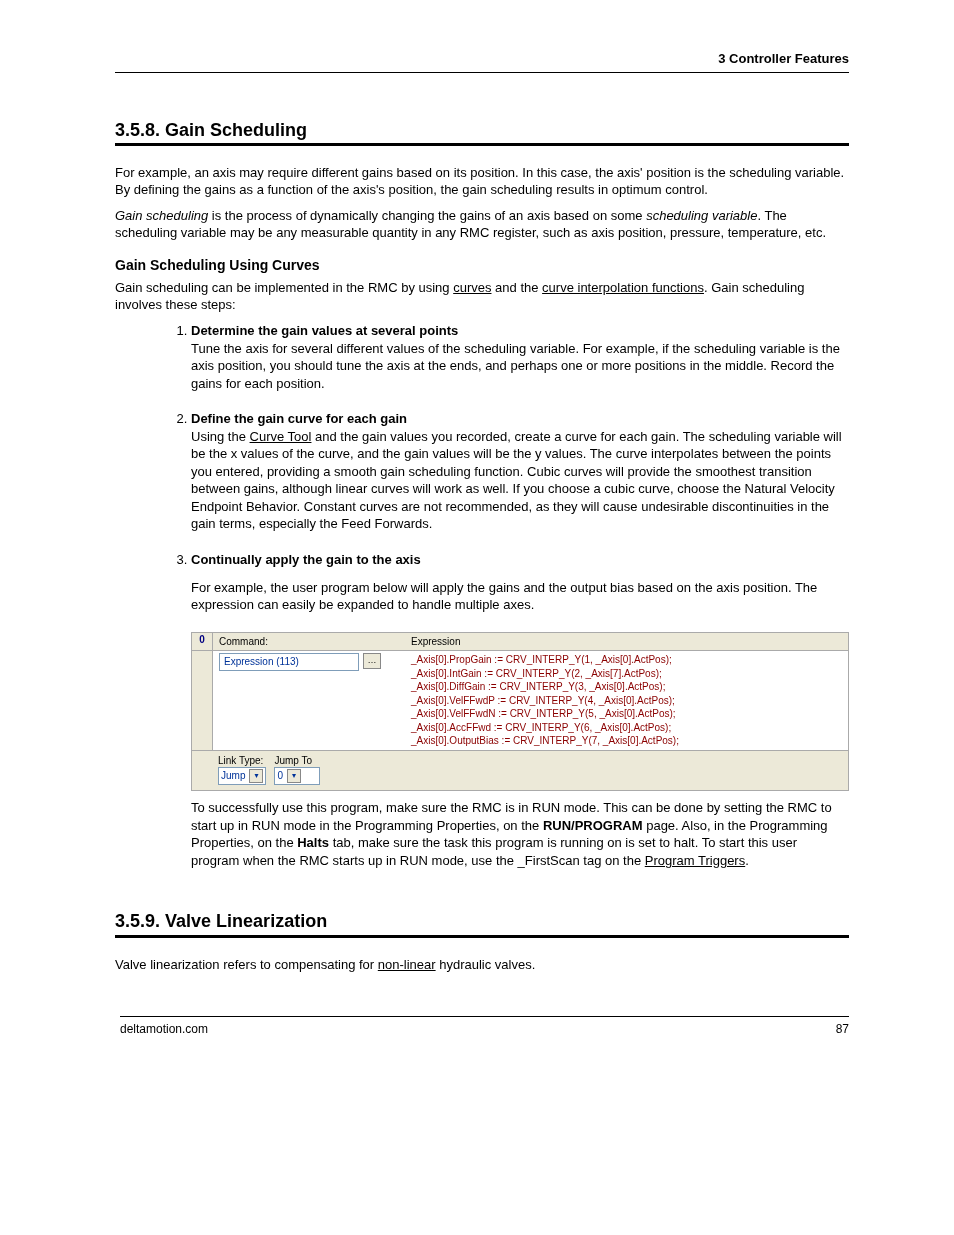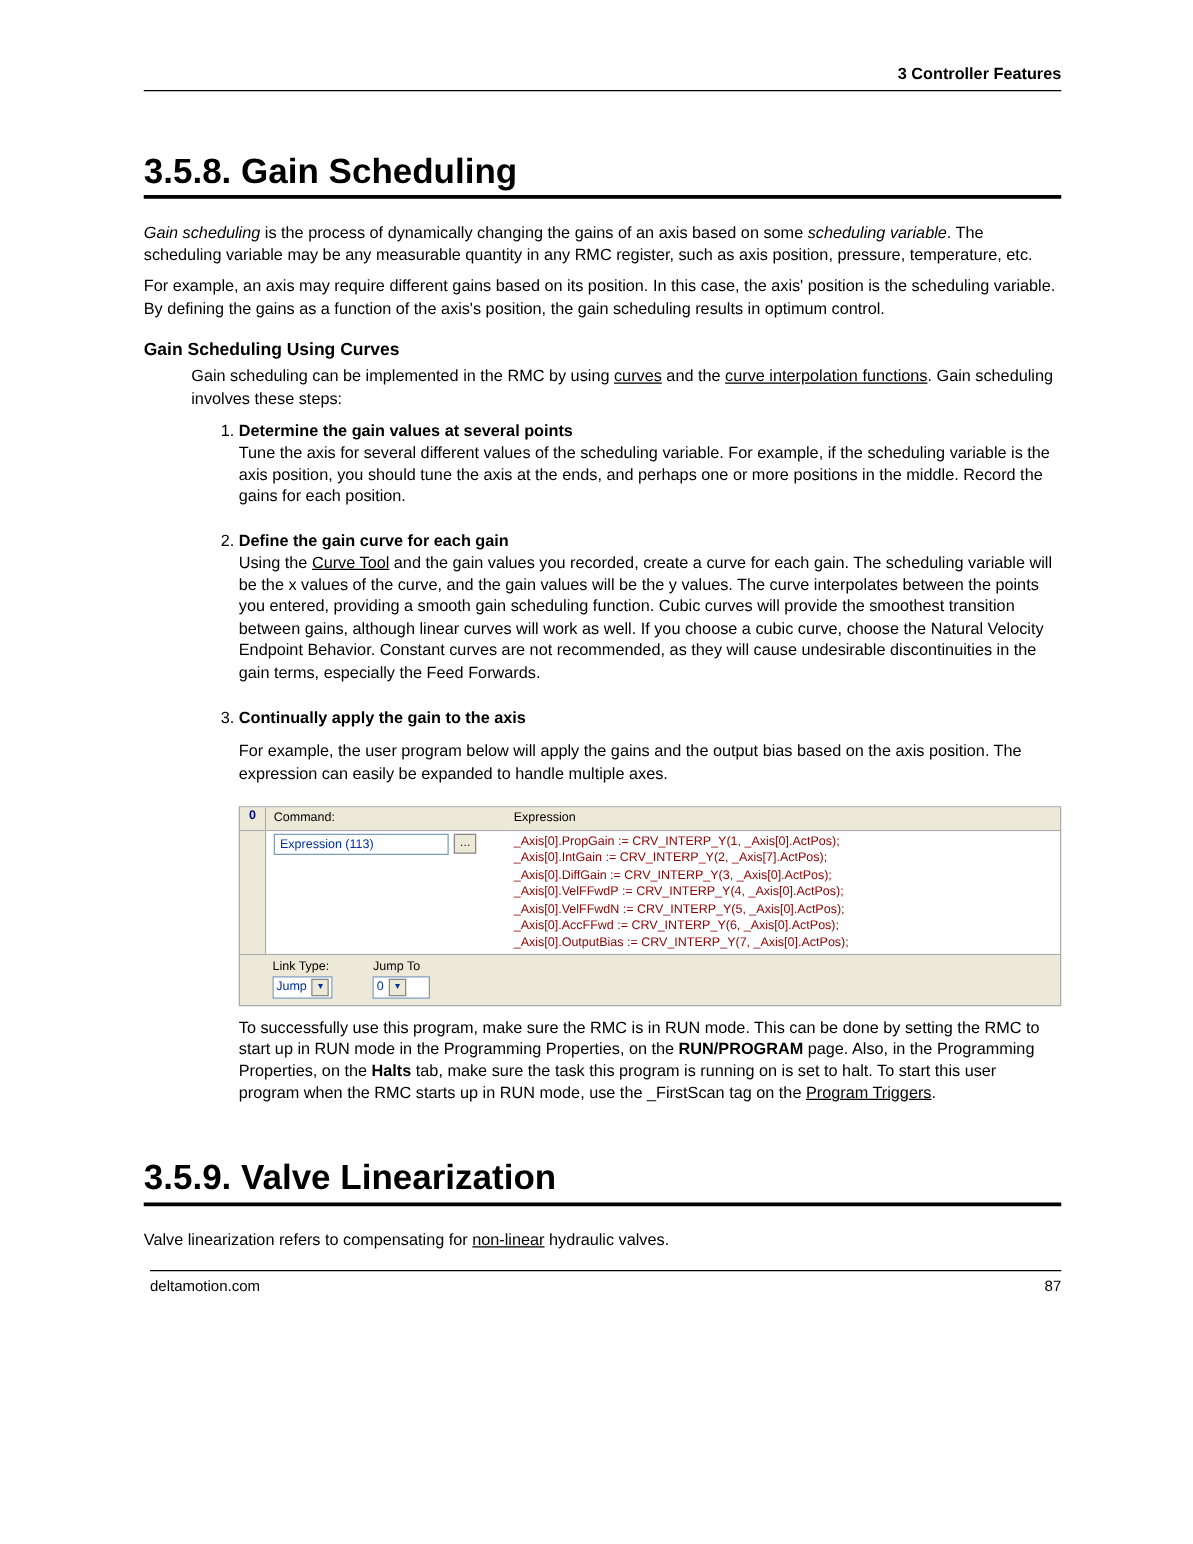--- a/index.html
+++ b/index.html
@@ -20,38 +20,38 @@
   }
   .header-right {
     text-align: right;
     font-weight: bold;
     font-size: 13px;
     padding-bottom: 4px;
     border-bottom: 1px solid #000;
     margin-bottom: 45px;
   }
   h1.section {
-    font-size: 28px;
+    font-size: 18px;
     font-weight: bold;
     margin: 0 0 -2px 0;
     padding-bottom: 3px;
   }
   .thick-rule {
     height: 3px;
     background: #000;
     margin-bottom: 18px;
   }
   p { margin: 0 0 8px 0; }
   .italic { font-style: italic; }
   h3.sub {
     font-size: 14px;
     font-weight: bold;
     margin: 14px 0 4px 0;
   }
-  .indent-1 { margin-left: 38px; }
+  .indent-1 { }
   .u { text-decoration: underline; }
   ol.steps {
     margin: 6px 0 0 38px;
     padding-left: 38px;
   }
   ol.steps > li { margin-bottom: 18px; }
   ol.steps .step-title { font-weight: bold; }
   .step-body { margin-top: 0; }
   .indent-2 { margin-left: 76px; }
   .codebox {
@@ -107,21 +107,21 @@
     margin-left: 4px;
     line-height:12px;
   }
   .expr-line { color: #8b0000; white-space: nowrap; }
   .link-row {
     display: flex;
     padding: 3px 6px 5px 26px;
     background: #ece9d8;
     border-top: 1px solid #aaa;
     align-items: center;
-    gap: 32px;
+    gap: 8px;
     font-size: 10px;
   }
   .dd {
     border: 1px solid #7f9db9;
     background: #fff;
     color: #003399;
     padding: 0 2px;
     display: inline-flex;
     align-items: center;
     height: 16px;
@@ -155,24 +155,24 @@
 
 <div class="page">
   <div class="header-right">3  Controller Features</div>
 
   <h1 class="section">
     <span>3.5.8.</span>
     <span>Gain Scheduling</span>
   </h1>
   <div class="thick-rule"></div>
 
+  <p>For example, an axis may require different gains based on its position. In this case, the axis' position is the scheduling variable. By defining the gains as a function of the axis's position, the gain scheduling results in optimum control.</p>
   <p>
     <span class="italic">Gain scheduling</span><span> is the process of dynamically changing the gains of an axis based on some </span><span class="italic">scheduling variable</span><span>. The scheduling variable may be any measurable quantity in any RMC register, such as axis position, pressure, temperature, etc.</span>
   </p>
-  <p>For example, an axis may require different gains based on its position. In this case, the axis' position is the scheduling variable. By defining the gains as a function of the axis's position, the gain scheduling results in optimum control.</p>
 
   <h3 class="sub">Gain Scheduling Using Curves</h3>
   <p class="indent-1">
     <span>Gain scheduling can be implemented in the RMC by using </span><span class="u">curves</span><span> and the </span><span class="u">curve interpolation functions</span><span>. Gain scheduling involves these steps:</span>
   </p>
 
   <ol class="steps">
     <li>
       <span class="step-title">Determine the gain values at several points</span><br>
       <span class="step-body">Tune the axis for several different values of the scheduling variable. For example, if the scheduling variable is the axis position, you should tune the axis at the ends, and perhaps one or more positions in the middle. Record the gains for each position.</span>

